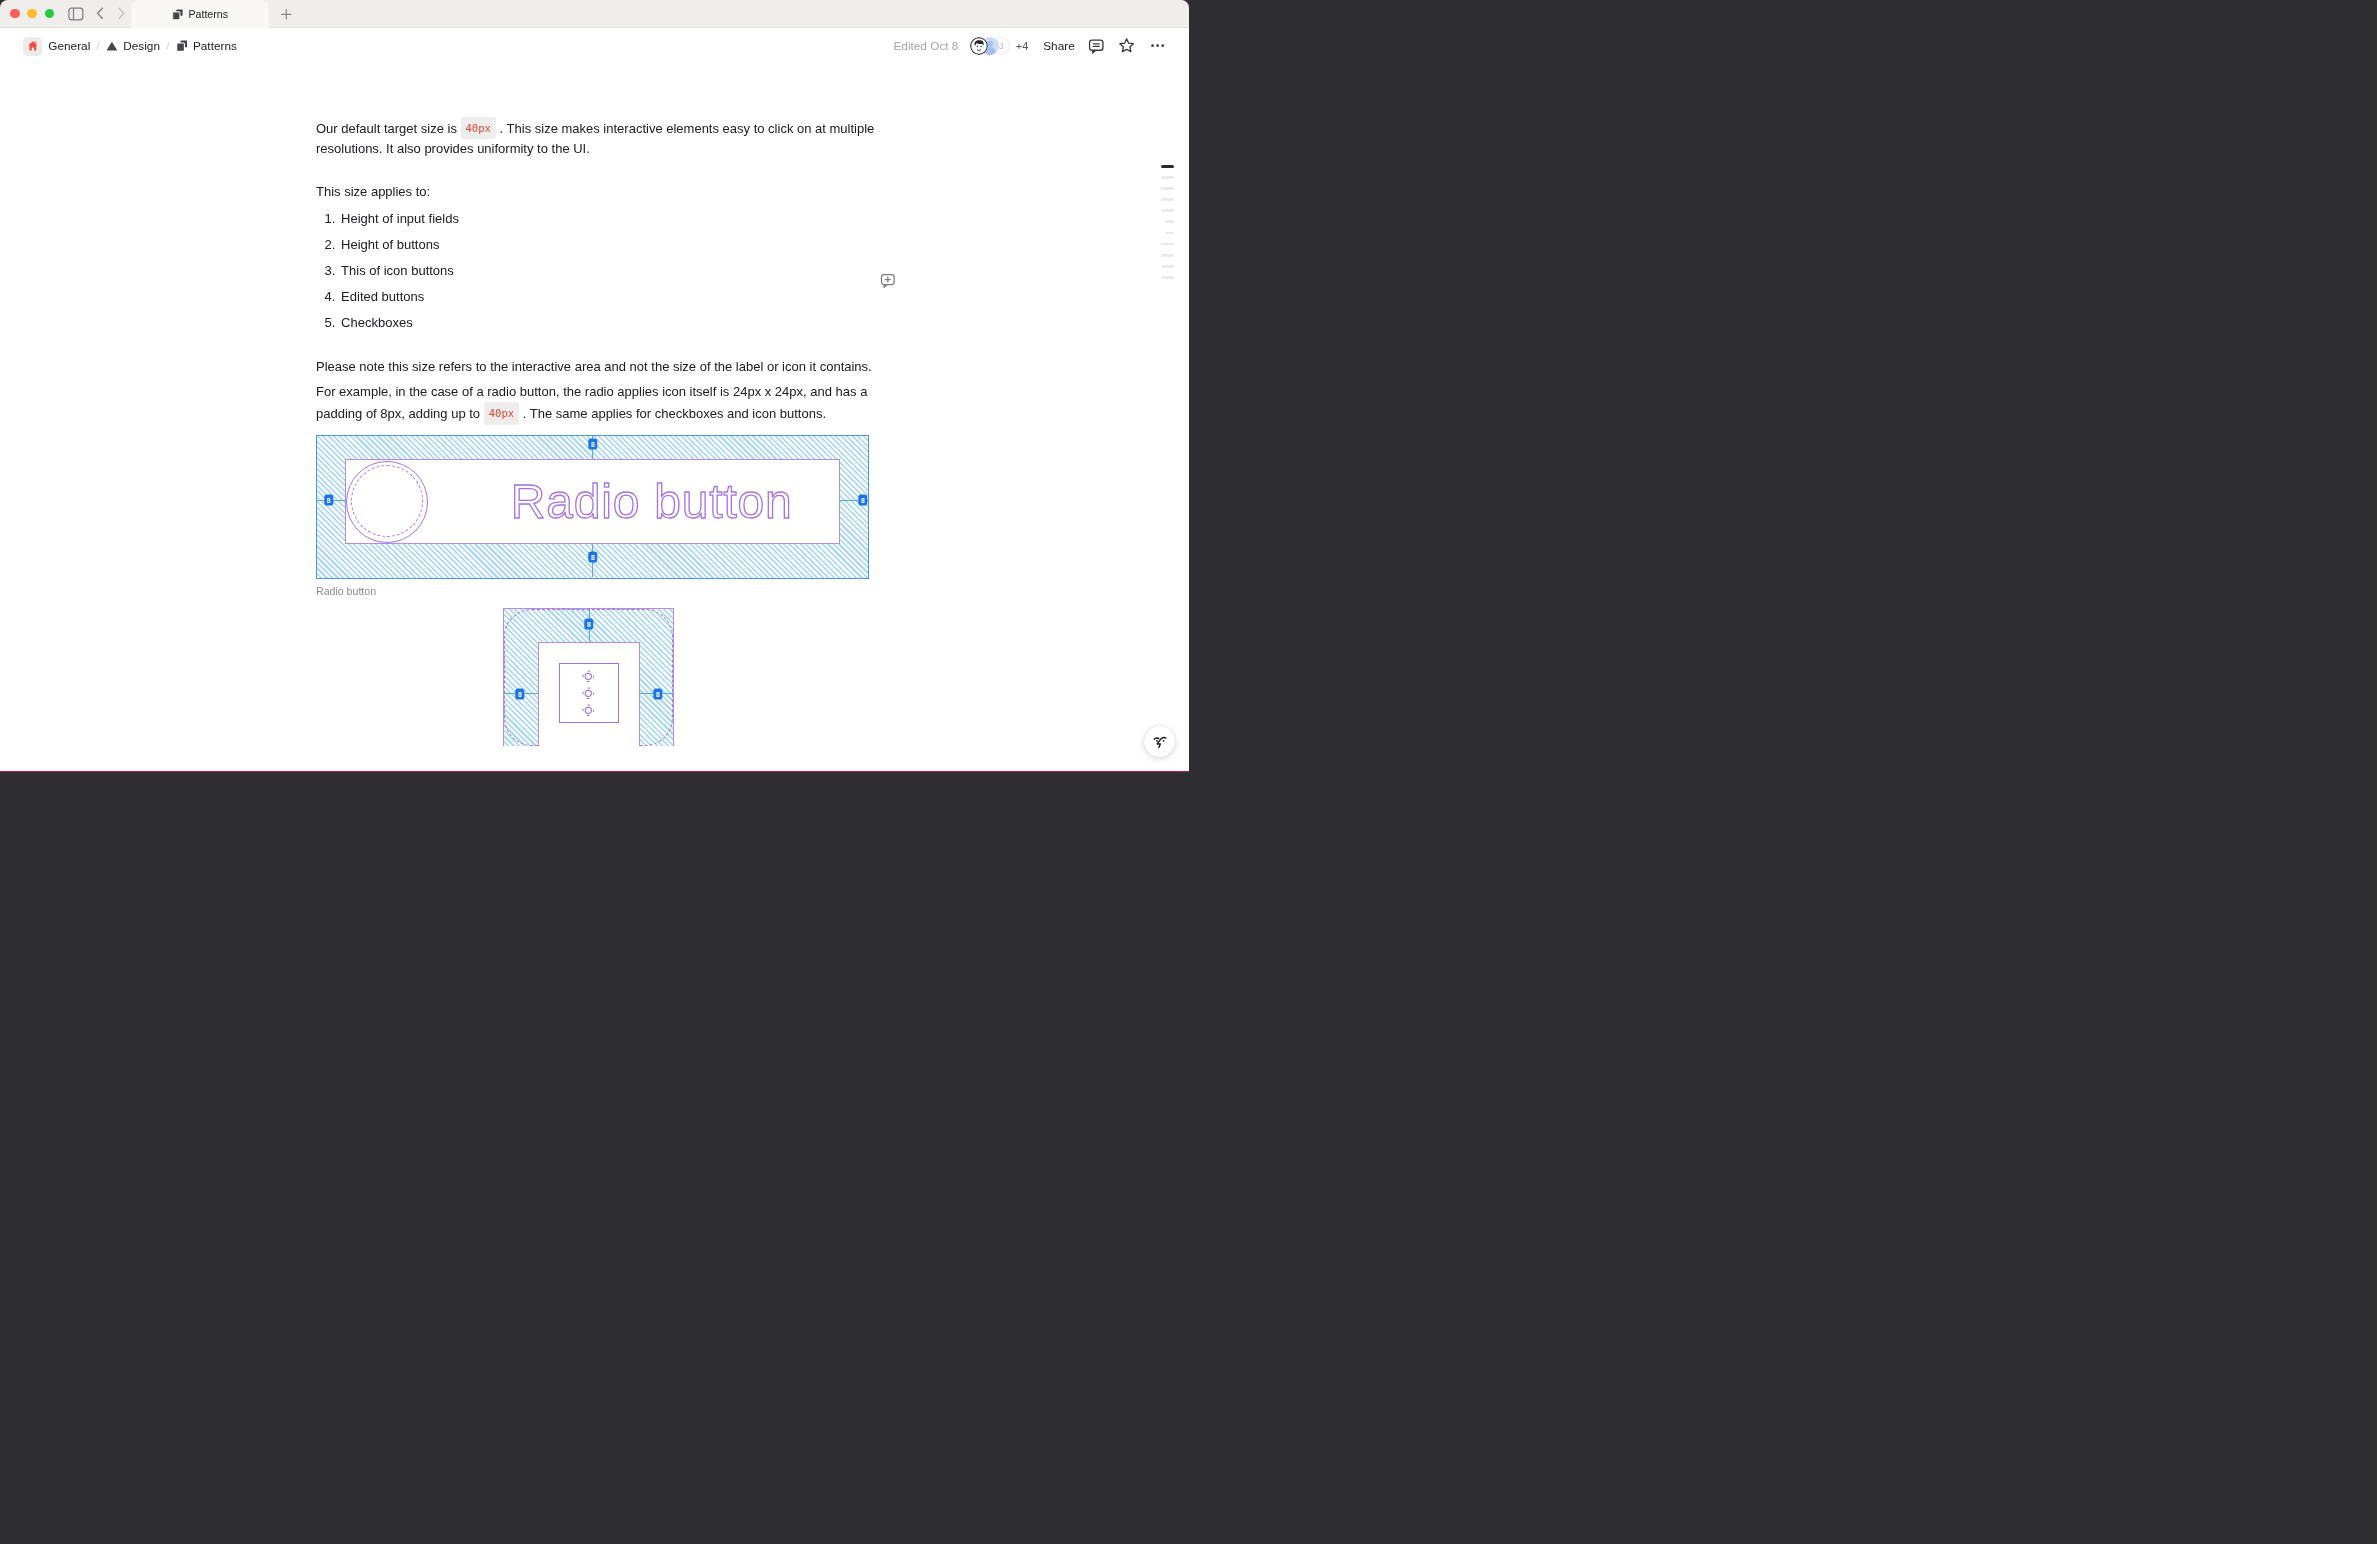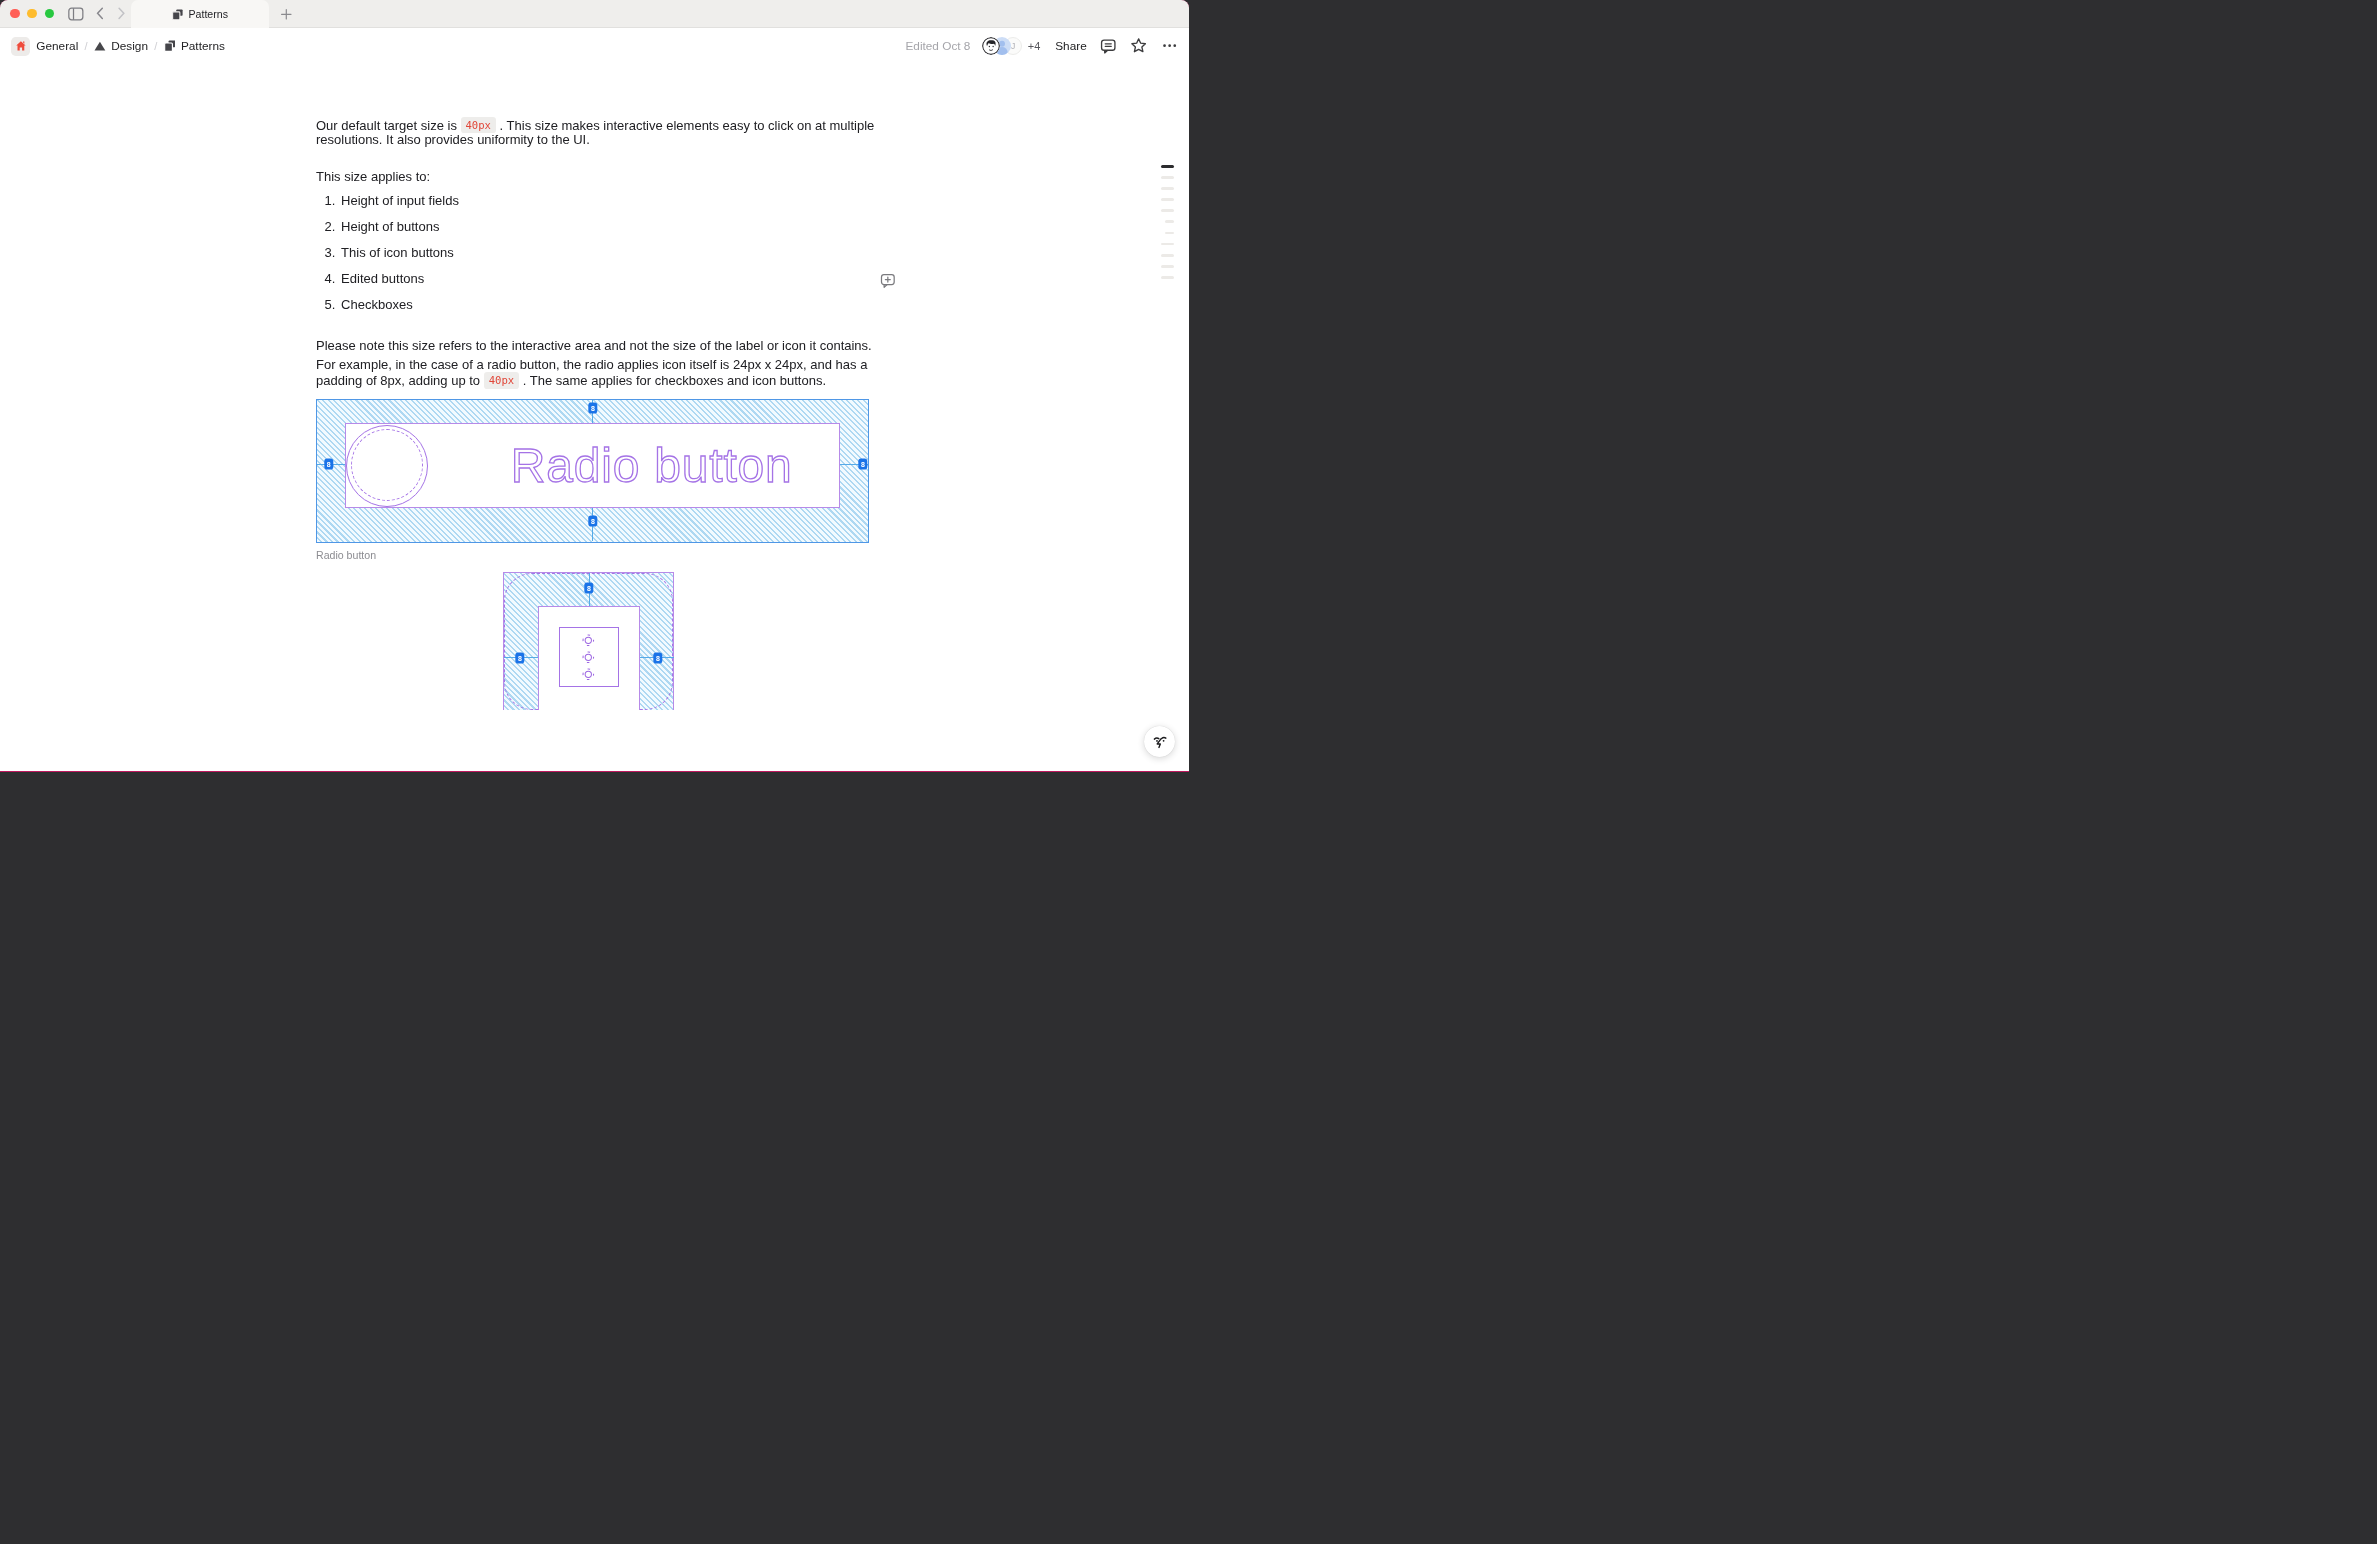--- a/index.html
+++ b/index.html
@@ -17,21 +17,21 @@
   .sbtoggle{margin-left:14px;width:15.7px;height:14px;}
   .navchev{width:9.4px;height:11.8px;}
   .navchev.back{margin-left:11px;color:#88888d;}
   .navchev.fwd{margin-left:12.6px;color:#c2c2c6;transform:scaleX(-1);}
   .tab{position:absolute;left:131px;top:0;width:138px;height:28px;background:#f8f7f5;
        border-radius:7px 7px 0 0;display:flex;align-items:center;justify-content:center;gap:5.5px;}
   .tab-label{font-size:10.6px;color:#242428;}
   .newtab{position:absolute;left:275px;top:3.1px;width:22px;height:22px;color:#8a8a8e;}
 
   
-  .topbar{height:36px;background:#fff;display:flex;align-items:center;padding:0 11px;}
+  .topbar{height:36px;background:#fff;display:flex;align-items:center;padding:0 23px;}
   .crumbs{display:flex;align-items:center;gap:6.3px;font-size:11.8px;color:#242426;}
   .homechip{width:19px;height:19px;border-radius:4.7px;background:#edebe9;display:flex;align-items:center;justify-content:center;}
   .crumb{display:flex;align-items:center;gap:5.5px;cursor:default;}
   .sep{color:#cfcfd3;font-size:11px;}
   .spacer{flex:1;}
   .right{display:flex;align-items:center;}
   .edited{font-size:11.8px;color:#a5a5aa;margin-right:11.8px;}
   .avatars{display:flex;align-items:center;}
   .avatar{width:18px;height:18px;border-radius:50%;overflow:hidden;background:#fff;position:relative;}
   .avatar.a1{z-index:3;}
@@ -40,21 +40,21 @@
              display:flex;align-items:center;justify-content:center;font-size:8.6px;color:#b1b1b6;}
   .morecount{font-size:11px;color:#57575c;margin-left:5.5px;}
   .sharebtn{font-size:11.8px;color:#1d1d1f;margin-left:15px;background:none;border:none;padding:0;}
   .iconbtn{margin-left:13.4px;color:#3c3c3e;background:none;border:none;padding:0;display:flex;}
 
   
   .content{position:relative;height:707px;background:#fff;overflow:hidden;}
   .doc{position:absolute;left:316px;top:42px;width:567px;color:#202024;}
   .h1hl{background:#d8e8f9;height:35px;border-radius:1.6px;display:flex;align-items:center;padding-left:6.3px;box-sizing:border-box;}
   .h1hl h1{margin:0;font-size:22px;font-weight:700;color:#1c2c3d;letter-spacing:0.2px;}
-  p{margin:0;font-size:13px;line-height:14px;}
+  p{margin:0;font-size:13px;line-height:20px;}
   .p1{margin-top:11px;}
   .applies{margin-top:23px;}
   .chip{display:inline-block;background:#eeedeb;border-radius:3.1px;padding:0.8px 4.7px 1.6px;margin:0 3.9px;
         font-family:"DejaVu Sans Mono",monospace;font-size:10.6px;color:#e14638;vertical-align:0.8px;}
   ol.applist{list-style:none;margin:7px 0 0;padding:0;}
   ol.applist li{display:flex;line-height:19.7px;margin-bottom:6.3px;font-size:13px;padding-left:8.6px;}
   ol.applist .num{width:16.5px;flex:none;}
   .note{margin-top:23.6px;}
   .example{margin-top:5.5px;}
 

